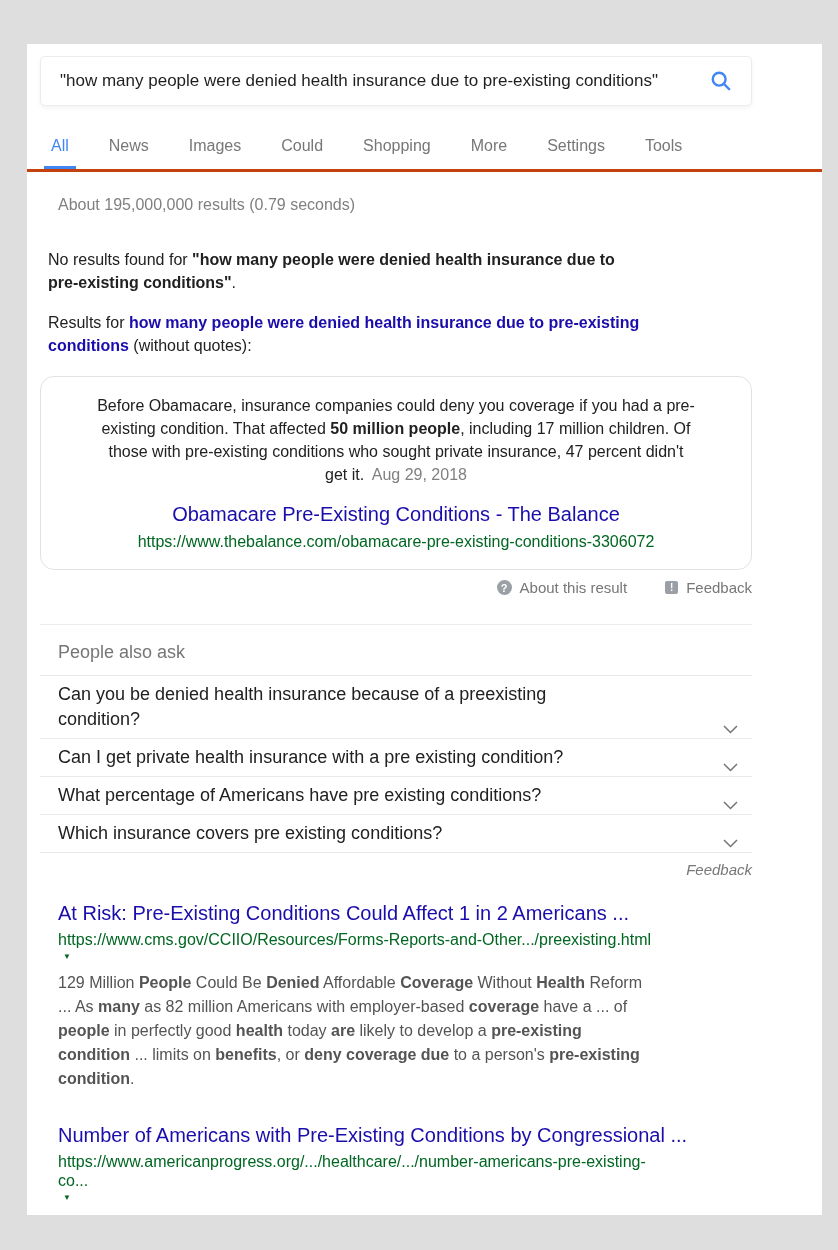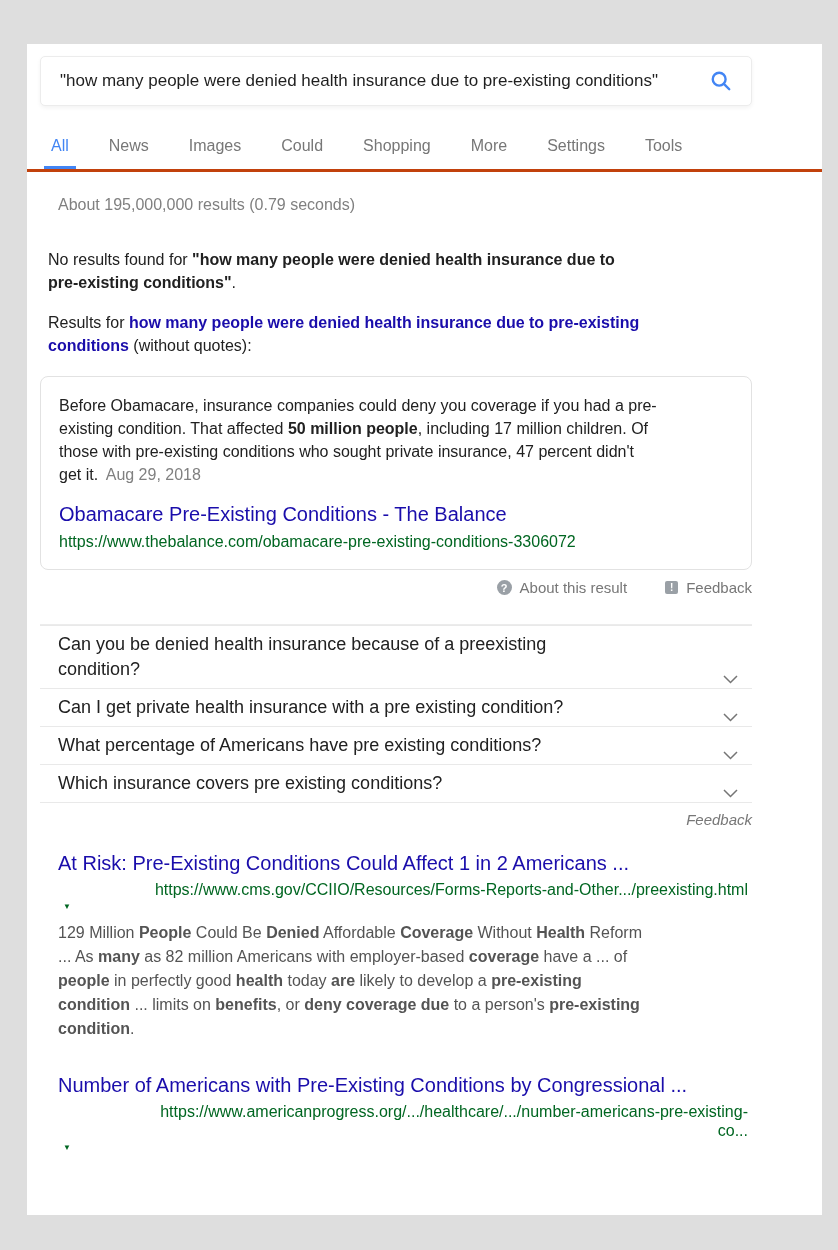--- a/index.html
+++ b/index.html
@@ -47,22 +47,22 @@
     margin:34px 0 0 21px; width:710px;
     font-size:16px; line-height:23px; color:#212121; white-space:pre-line;
   }
   .para--results-for { margin-top:17px; }
   .run-b  { font-weight:bold; }
   .run-bb { font-weight:bold; color:#1a0dab; }
   .run-g  { color:#808080; padding-left:4px; }
   
   .snippet-box {
     margin:19px 0 0 13px; width:712px;
-    border:1px solid #e2e2e2; border-radius:8px;
-    padding:17px 18px 18px 18px; background:#fff;
+    border:1px solid #e2e2e2; border-radius:14px;
+    padding:17px 18px 18px 18px; background:#fff;text-align:center;
   }
   .snippet-text { font-size:16px; line-height:23px; color:#212121; white-space:pre-line; }
   .fs-title {
     display:block; margin-top:17px; font-size:20px; line-height:23px;
     color:#1a0dab; text-decoration:none; cursor:pointer; white-space:pre-line;
   }
   .fs-url { margin-top:7px; font-size:16px; line-height:18px; color:#006621; }
   .snippet-footer {
     width:725px; margin-top:9px;
     display:flex; justify-content:flex-end; align-items:center;
@@ -95,21 +95,21 @@
     font-style:italic; font-size:15px; color:#777777; 
   }
   .paa-feedback span { cursor:pointer; }
   
   .result { margin:24px 0 0 31px; width:690px; }
   .result + .result { margin-top:33px; }
   .result-title {
     display:block; font-size:20px; line-height:23px; color:#1a0dab;
     text-decoration:none; cursor:pointer; white-space:pre-line;
   }
-  .result-url { margin-top:5px; font-size:16px; line-height:19px; color:#006621; white-space:pre-line;text-align:right; }
+  .result-url { margin-top:5px; font-size:16px; line-height:19px; color:#006621; white-space:pre-line; }
   .url-arrow { margin:4px 0 0 5px; font-size:8px; line-height:8px; color:#006621; cursor:pointer; width:12px; }
   .result-snippet { margin-top:10px; font-size:16px; line-height:24px; color:#545454; white-space:pre-line; }
 </style>
 </head>
 <body>
 
 <div class="card">
 
   <div class="search-box">
     <div class="search-query">"how many people were denied health insurance due to pre-existing conditions"</div>
@@ -155,20 +155,21 @@
       </span>
     <span class="footer-item">
         <span class="fb-icon">!</span>
         <span>Feedback</span>
       </span>
   </div>
 
   <div class="divider"></div>
 
   <section>
+    <div class="paa-header">People also ask</div>
     <div class="paa-list">
       <div class="paa-row">
           <div class="paa-q">Can you be denied health insurance because of a preexisting
 condition?</div>
           <svg width="15" height="9" viewBox="0 0 15 9">
             <path d="M1 1 L7.5 7.5 L14 1" fill="none" stroke="#757575" stroke-width="1.5"></path>
           </svg>
         </div>
       <div class="paa-row">
           <div class="paa-q">Can I get private health insurance with a pre existing condition?</div>

